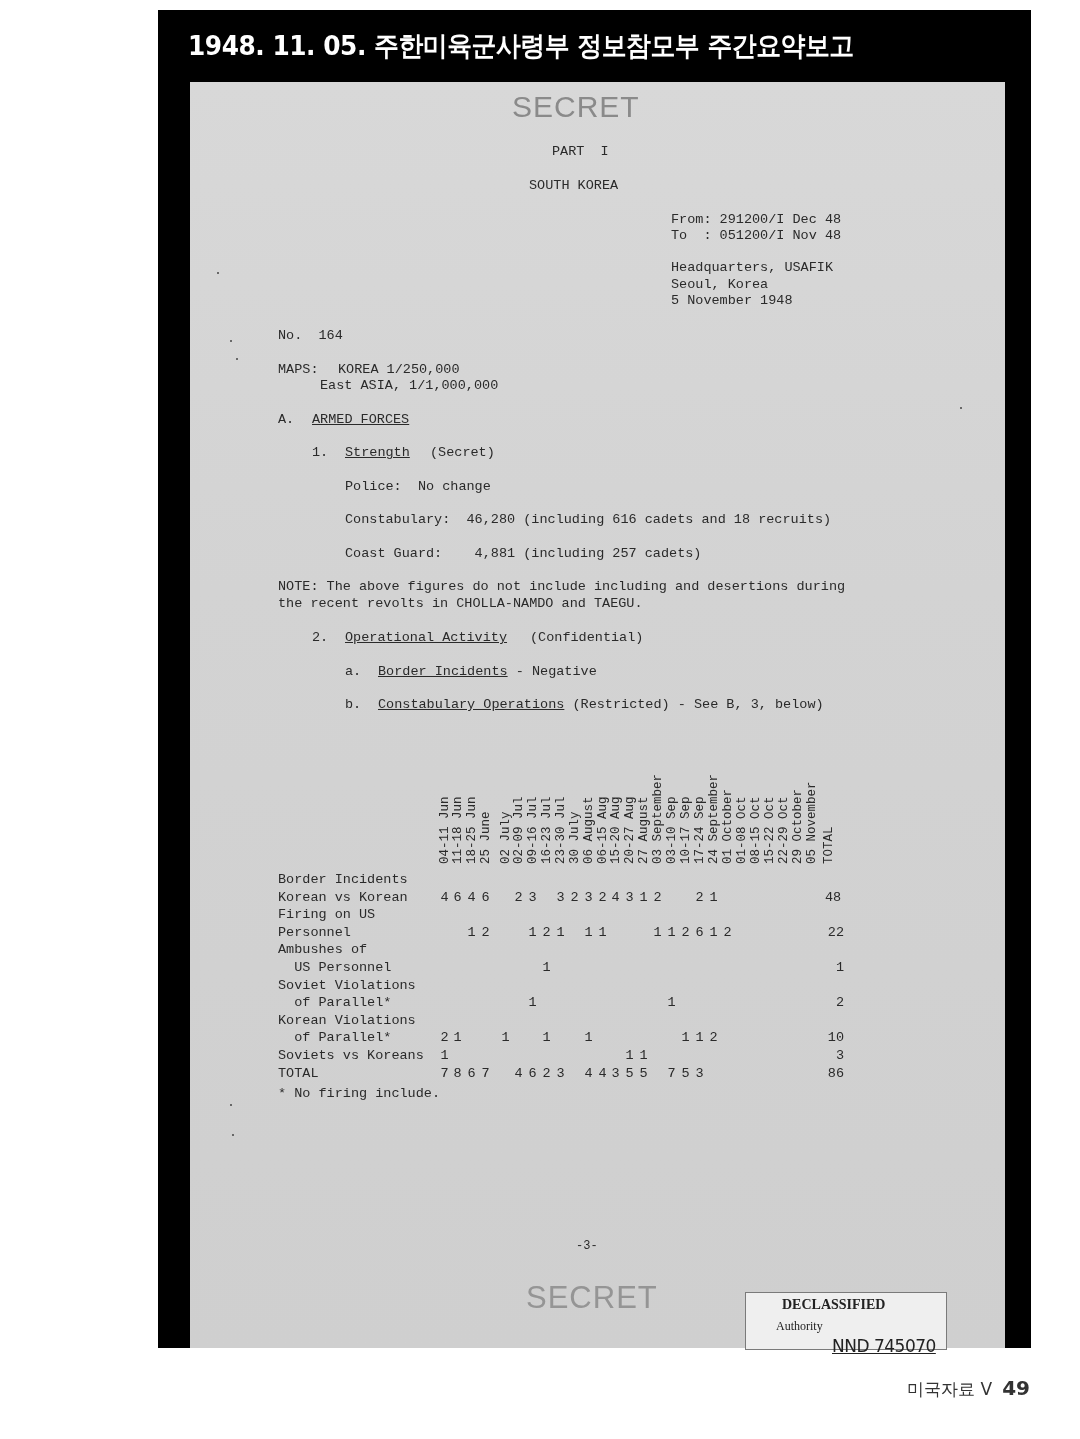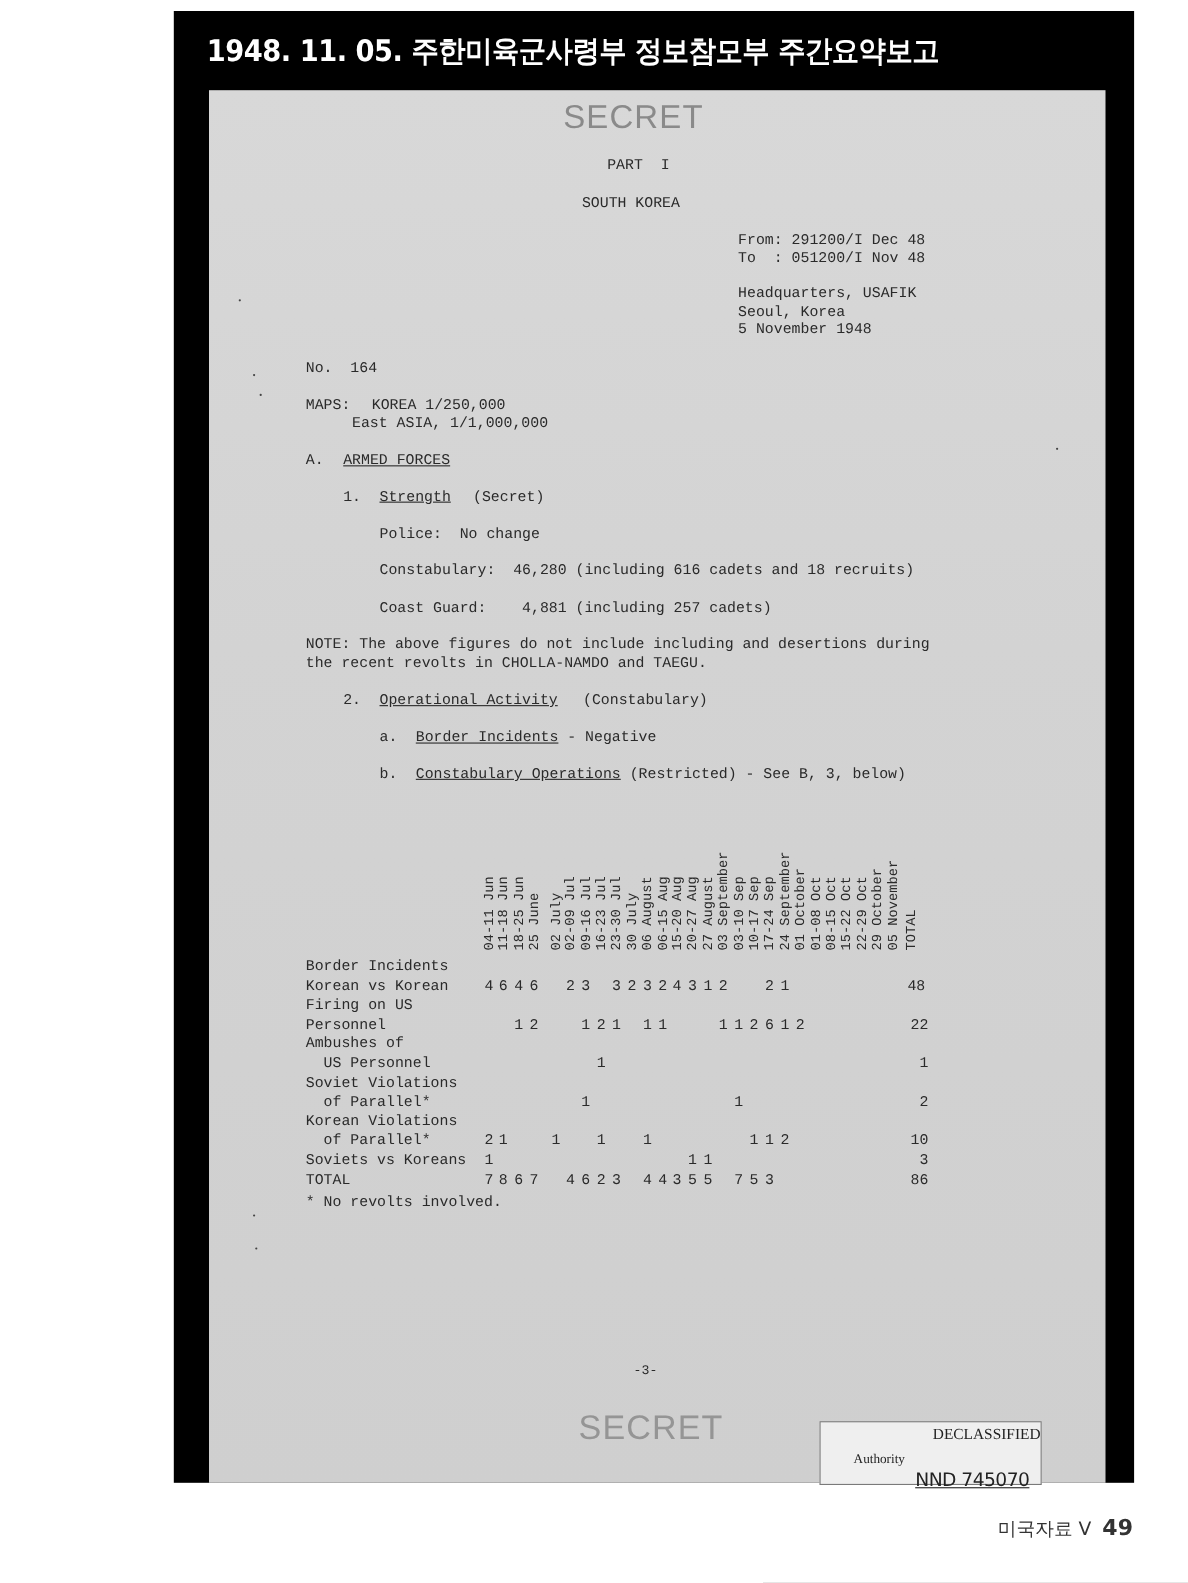--- a/index.html
+++ b/index.html
@@ -37,21 +37,21 @@
     transform-origin: left bottom; white-space: nowrap; font-size: 12.5px;
     display: block; padding-left: 0; margin-left: 12px;
   }
   .row-label { position: absolute; left: 88px; white-space: pre; }
   .cell { position: absolute; width: 13px; text-align: center; }
   .declass {
     position: absolute; left: 555px; top: 1210px; width: 200px; height: 56px;
     background: #efefef; border: 1px solid #7a7a7a;
     font-family: "Liberation Serif", serif; color: #222;
   }
-  .declass .d1 { position: absolute; left: 0; right: 0; top: 4px; text-align: right; font-weight: normal; font-size: 14px; }
+  .declass .d1 { position: absolute; left: 0; right: 0; top: 4px; text-align: left; font-weight: bold; font-size: 14px; padding-left: 36px; }
   .declass .d2 { position: absolute; left: 30px; top: 26px; font-size: 12px; }
   .declass .d3 {
     position: absolute; left: 86px; top: 22px; font-size: 17px; text-decoration: underline;
     font-family: "DejaVu Sans", sans-serif; font-weight: normal; letter-spacing: -0.5px; margin-top: 21px;
   }
   .footer {
     position: absolute; right: 50px; top: 1376px; font-family: "DejaVu Sans", sans-serif;
     font-size: 17px; color: #333;
   }
   .footer .pg { font-weight: bold; font-size: 20px; margin-left: 10px; color: #333; }
@@ -91,21 +91,21 @@
 
     <div class="t" style="left:155px; top:397px;">Police:  No change</div>
     <div class="t" style="left:155px; top:430px;">Constabulary:  46,280 (including 616 cadets and 18 recruits)</div>
     <div class="t" style="left:155px; top:464px;">Coast Guard:    4,881 (including 257 cadets)</div>
 
     <div class="t" style="left:88px; top:497px;">NOTE: The above figures do not include including and desertions during</div>
     <div class="t" style="left:88px; top:514px;">the recent revolts in CHOLLA-NAMDO and TAEGU.</div>
 
     <div class="t" style="left:122px; top:548px;">2.</div>
     <div class="t u" style="left:155px; top:548px;">Operational Activity</div>
-    <div class="t" style="left:340px; top:548px;">(Constabulary)</div>
+    <div class="t" style="left:340px; top:548px;">(Confidential)</div>
 
     <div class="t" style="left:155px; top:582px;">a.</div>
     <div class="t" style="left:188px; top:582px;"><span class="u">Border Incidents</span><span> - Negative</span></div>
 
     <div class="t" style="left:155px; top:615px;">b.</div>
     <div class="t" style="left:188px; top:615px;"><span class="u">Constabulary Operations</span><span> (Restricted) - See B, 3, below)</span></div>
 
     <div id="col-headers" class="col-headers">
         <div class="col-h" style="left: 0px;">
           <span>04-11 Jun</span>
@@ -266,21 +266,21 @@
         <div class="cell" style="top: 983.6px; left: 406px;">4</div>
         <div class="cell" style="top: 983.6px; left: 419px;">3</div>
         <div class="cell" style="top: 983.6px; left: 433px;">5</div>
         <div class="cell" style="top: 983.6px; left: 447px;">5</div>
         <div class="cell" style="top: 983.6px; left: 475px;">7</div>
         <div class="cell" style="top: 983.6px; left: 489px;">5</div>
         <div class="cell" style="top: 983.6px; left: 503px;">3</div>
         <div class="cell" style="top: 983.6px; left: 632px; width: 22px; text-align: right;">86</div>
       </div>
 
-    <div class="t" style="left:88px; top:1004px;">* No revolts involved.</div>
+    <div class="t" style="left:88px; top:1004px;">* No firing include.</div>
 
     <div class="t" style="left:386px; top:1157px; font-size:12px;">-3-</div>
 
     <div class="stamp-secret" style="left:336px; top:1198px; font-size:31px; color:#959595;">SECRET</div>
 
     <div class="declass">
       <div class="d1">DECLASSIFIED</div>
       <div class="d2">Authority</div>
       <div class="d3">NND 745070</div>
     </div>

